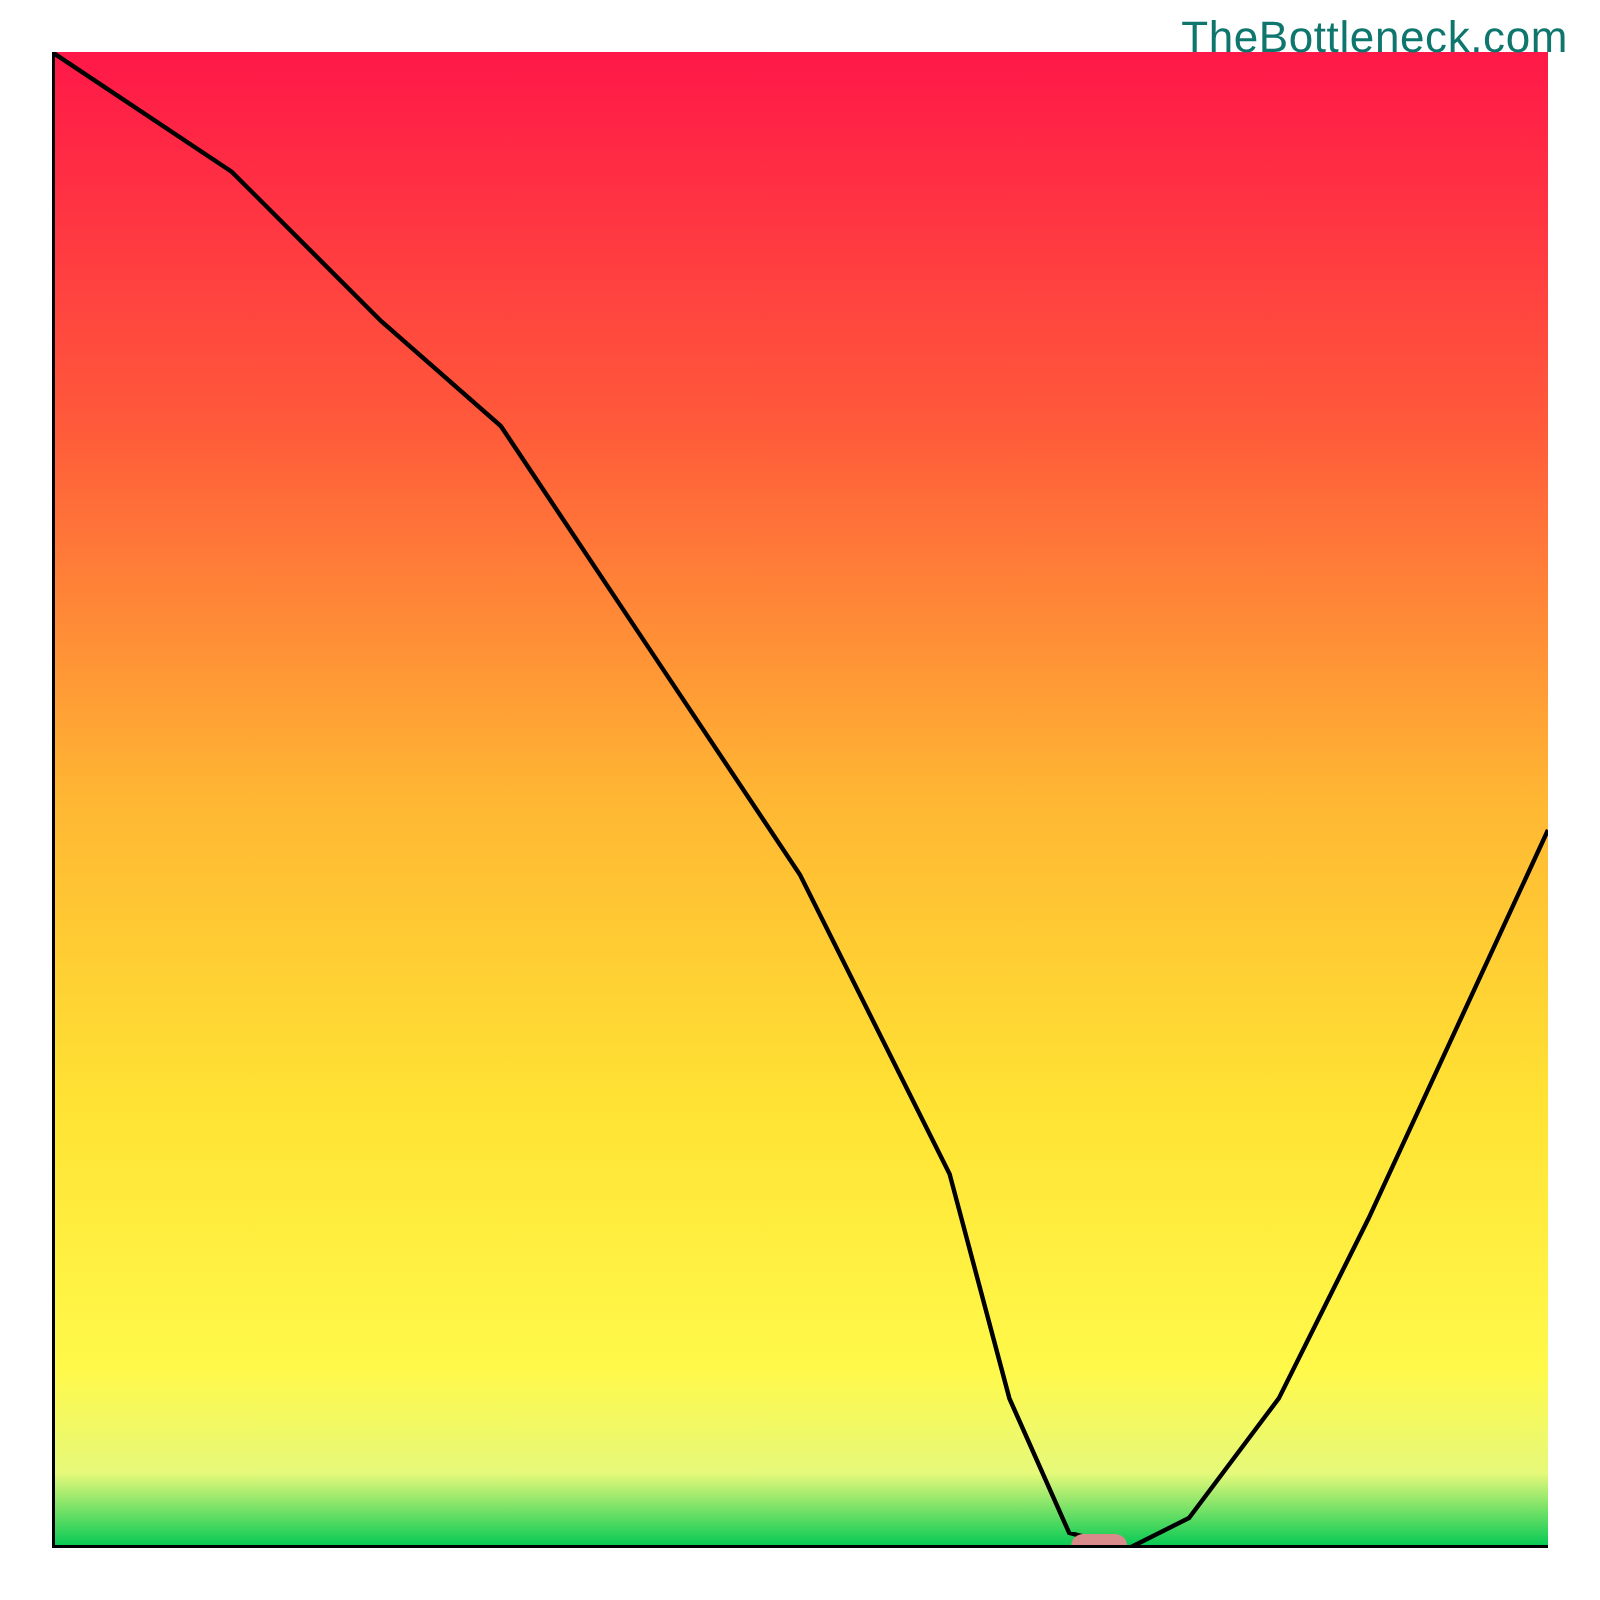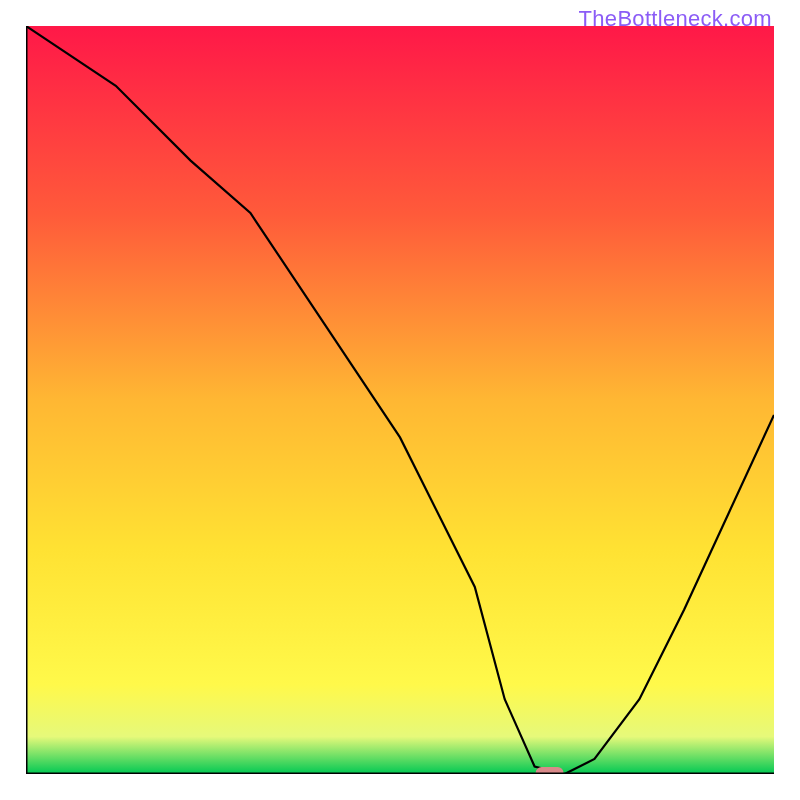--- a/index.html
+++ b/index.html
@@ -7,22 +7,22 @@
     padding: 0;
     width: 800px;
     height: 800px;
     background: #ffffff;
     font-family: Arial, sans-serif;
     position: relative;
   }
   .watermark {
     position: absolute;
     top: 6px;
-    right: 28px;
-    color: #8b5cf6;
+    right: 16px;
+    color: #0f766e;
     font-size: 22px;
     letter-spacing: 0.3px;
     z-index: 10;
   }
   .plot-area {
     position: absolute;
     left: 26px;
     top: 26px;
     width: 748px;
     height: 748px;

